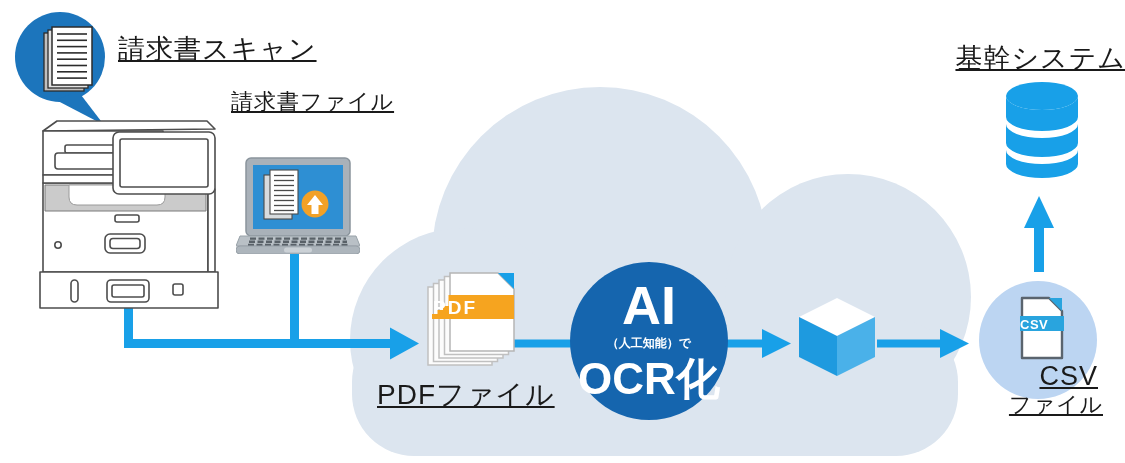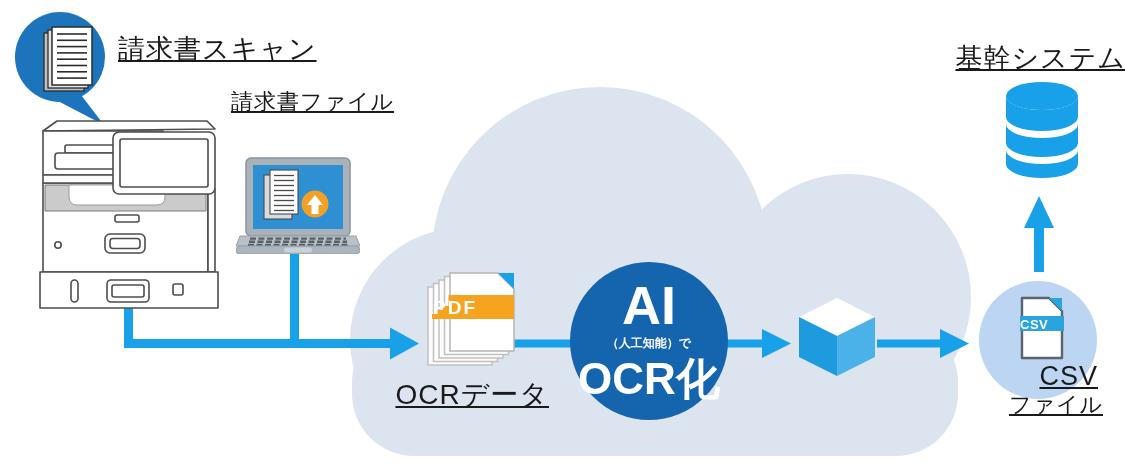--- a/index.html
+++ b/index.html
@@ -158,21 +158,21 @@
       <rect x="13" y="19" width="64" height="78"></rect>
       <rect x="18.5" y="15.5" width="64" height="78"></rect>
       <rect x="24" y="12" width="64" height="78"></rect>
       <rect x="29.5" y="8.5" width="64" height="78"></rect>
     </g>
     <path d="M35,5 H83 L99,21 V83 H35 Z" fill="#FFFFFF" stroke="#B5B5B5" stroke-width="1.5"></path>
     <polygon points="83,5 99,5 99,21" fill="#18A0E8"></polygon>
     <polygon fill="#F6A41F" points="17,51 17,46 22.5,46 22.5,42 28,42 28,38 33.5,38 33.5,27 99,27 99,51"></polygon>
   </svg>
   <div class="badge pdf-badge">PDF</div>
-  <div class="lbl center pdf-label">OCRデータ</div>
+  <div class="lbl center pdf-label">PDFファイル</div>
 
   <div class="ai-circle">
     <div class="ai-line1">AI</div>
     <div class="ai-line2">（人工知能）で</div>
     <div class="ai-line3">OCR化</div>
   </div>
 
   <svg class="node" style="left:795px;top:295px;" width="84" height="84" viewBox="0 0 84 84">
     <polygon points="42,3 80,22 42,41 4,22" fill="#FFFFFF"></polygon>
     <polygon points="4,22 42,41 42,81 4,62" fill="#1E9ADF"></polygon>

